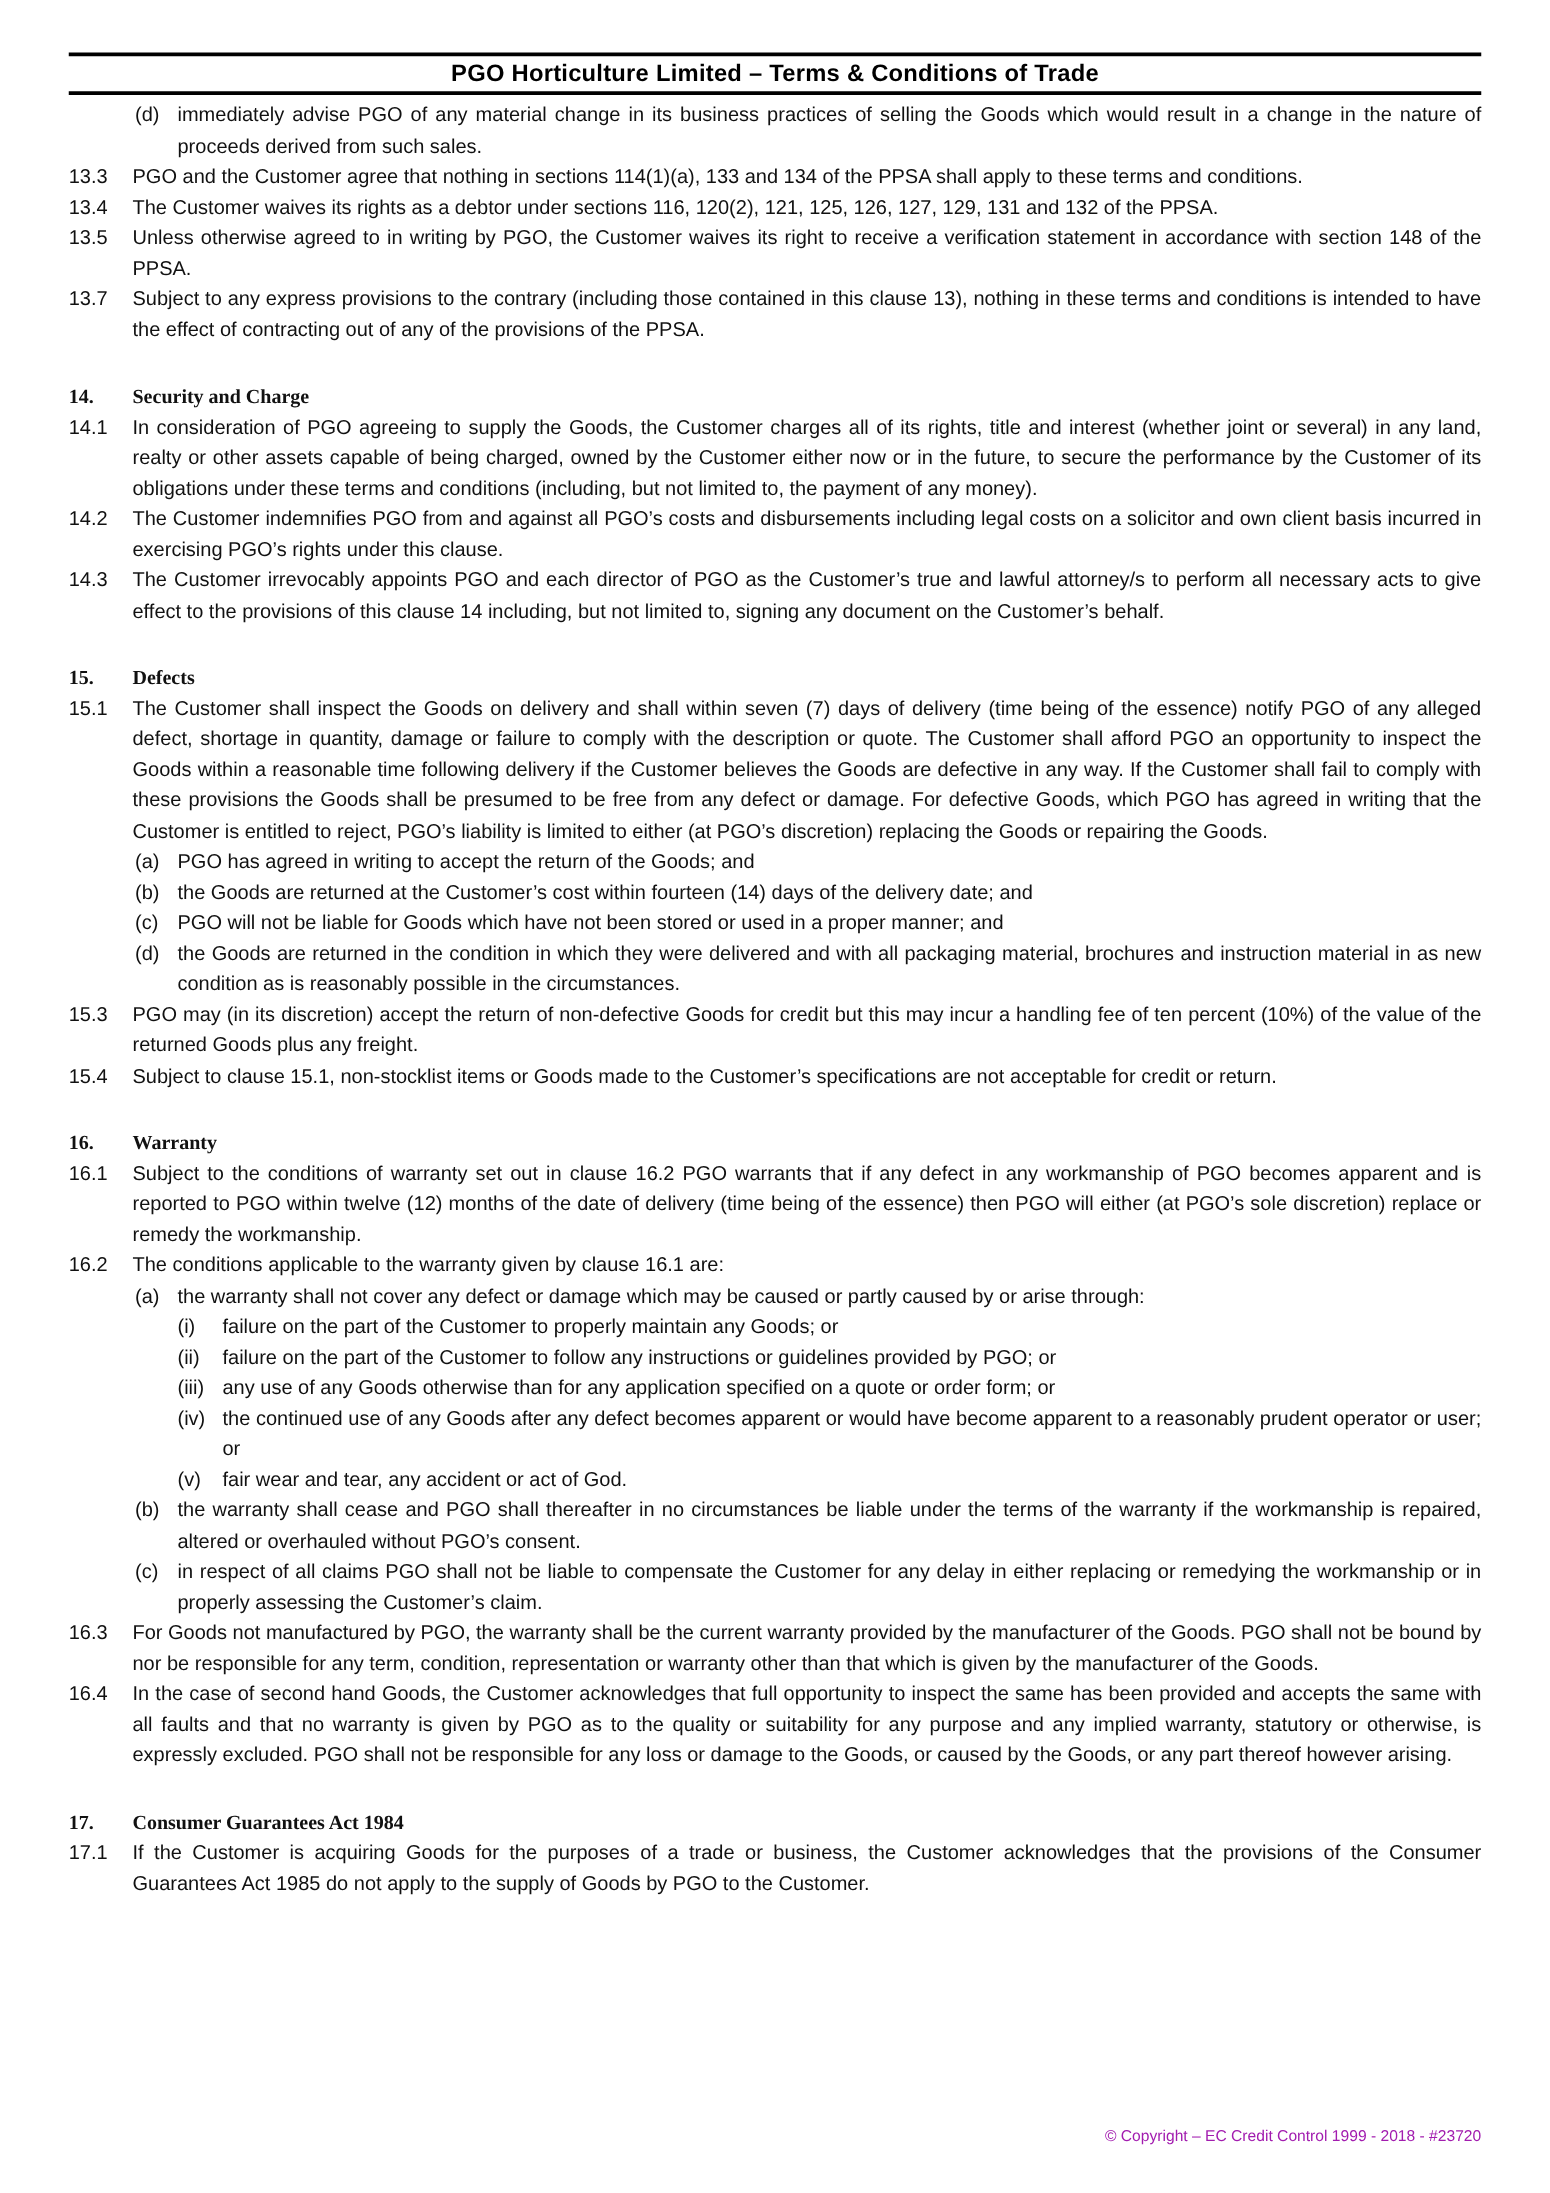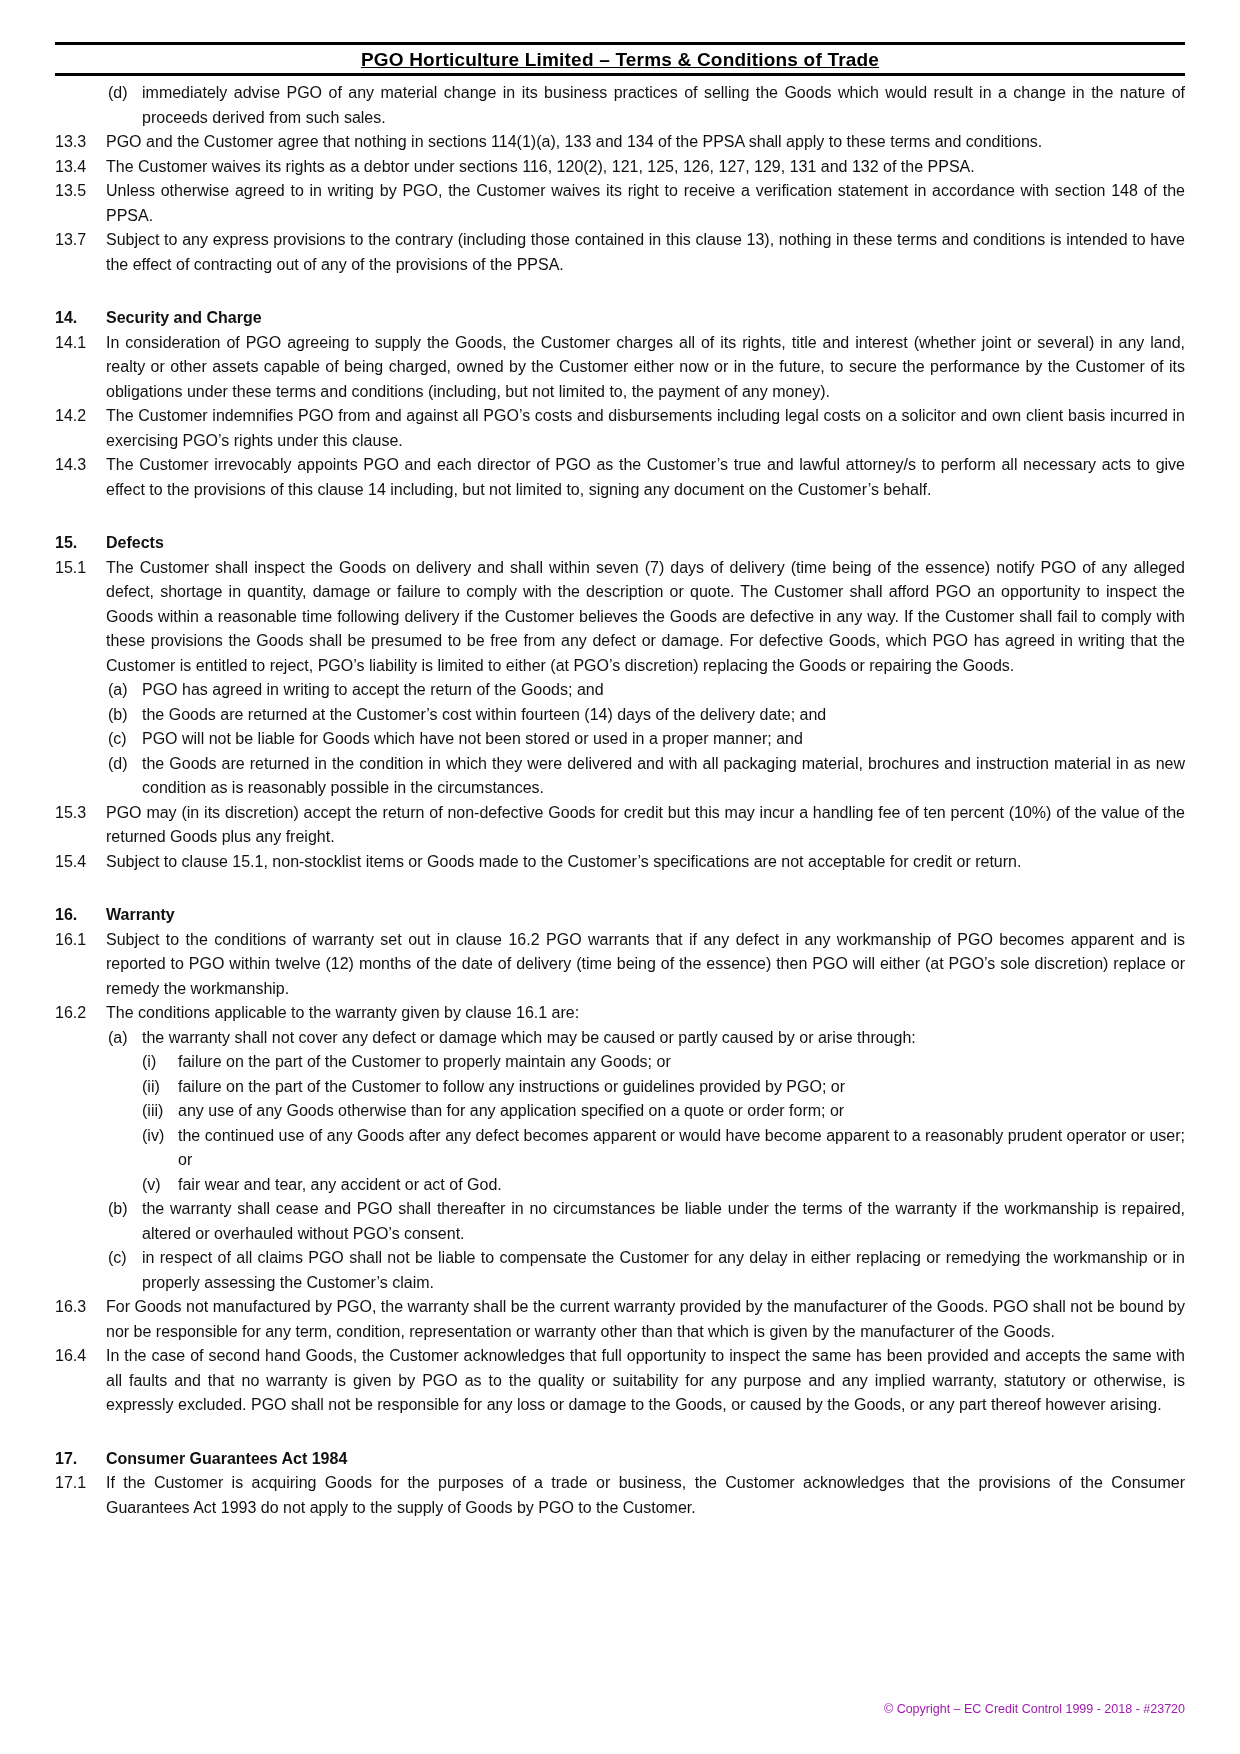--- a/index.html
+++ b/index.html
@@ -21,21 +21,20 @@
     background: #000000;
   }
   .doc-title {
     text-align: center;
     font-weight: bold;
     font-size: 19px;
     line-height: 25px;
     padding: 2px 0 1px 0;
     letter-spacing: 0.2px;
     color: #000000;
-    text-decoration: underline;
   }
   main { margin-top: 5px; }
   .row {
     display: flex;
     align-items: flex-start;
     font-size: 16px;
     line-height: 24.5px;
   }
   .row .num {
     flex: 0 0 51px;
@@ -46,21 +45,21 @@
     text-align: justify;
   }
   .row.heading .num, .row.heading .txt {
     font-weight: bold;
     text-align: left;
   }
   .row.letter { margin-left: 53px; }
   .row.letter .num { flex: 0 0 34px; }
   .row.roman { margin-left: 87px; }
   .row.roman .num { flex: 0 0 36px; }
-  .row.gap { margin-top: 29px; }
+  .row.gap { margin-top: 29px; font-family: Liberation Serif, serif; }
   .footer {
     position: absolute;
     right: 55px;
     bottom: 38px;
     font-size: 12.5px;
     color: #a21caf;
   }
 </style>
 </head>
 <body>
@@ -190,18 +189,18 @@
       <div class="row clause">
         <span class="num">16.4</span>
         <p class="txt">In the case of second hand Goods, the Customer acknowledges that full opportunity to inspect the same has been provided and accepts the same with all faults and that no warranty is given by PGO as to the quality or suitability for any purpose and any implied warranty, statutory or otherwise, is expressly excluded. PGO shall not be responsible for any loss or damage to the Goods, or caused by the Goods, or any part thereof however arising.</p>
       </div>
       <div class="row heading gap">
         <span class="num">17.</span>
         <p class="txt">Consumer Guarantees Act 1984</p>
       </div>
       <div class="row clause">
         <span class="num">17.1</span>
-        <p class="txt">If the Customer is acquiring Goods for the purposes of a trade or business, the Customer acknowledges that the provisions of the Consumer Guarantees Act 1993 do not apply to the supply of Goods by PGO to the Customer.</p>
+        <p class="txt">If the Customer is acquiring Goods for the purposes of a trade or business, the Customer acknowledges that the provisions of the Consumer Guarantees Act 1985 do not apply to the supply of Goods by PGO to the Customer.</p>
       </div>
     </main>
 
   <div class="footer">© Copyright – EC Credit Control 1999 - 2018 - #23720</div>
 </div>
 
 </body></html>

